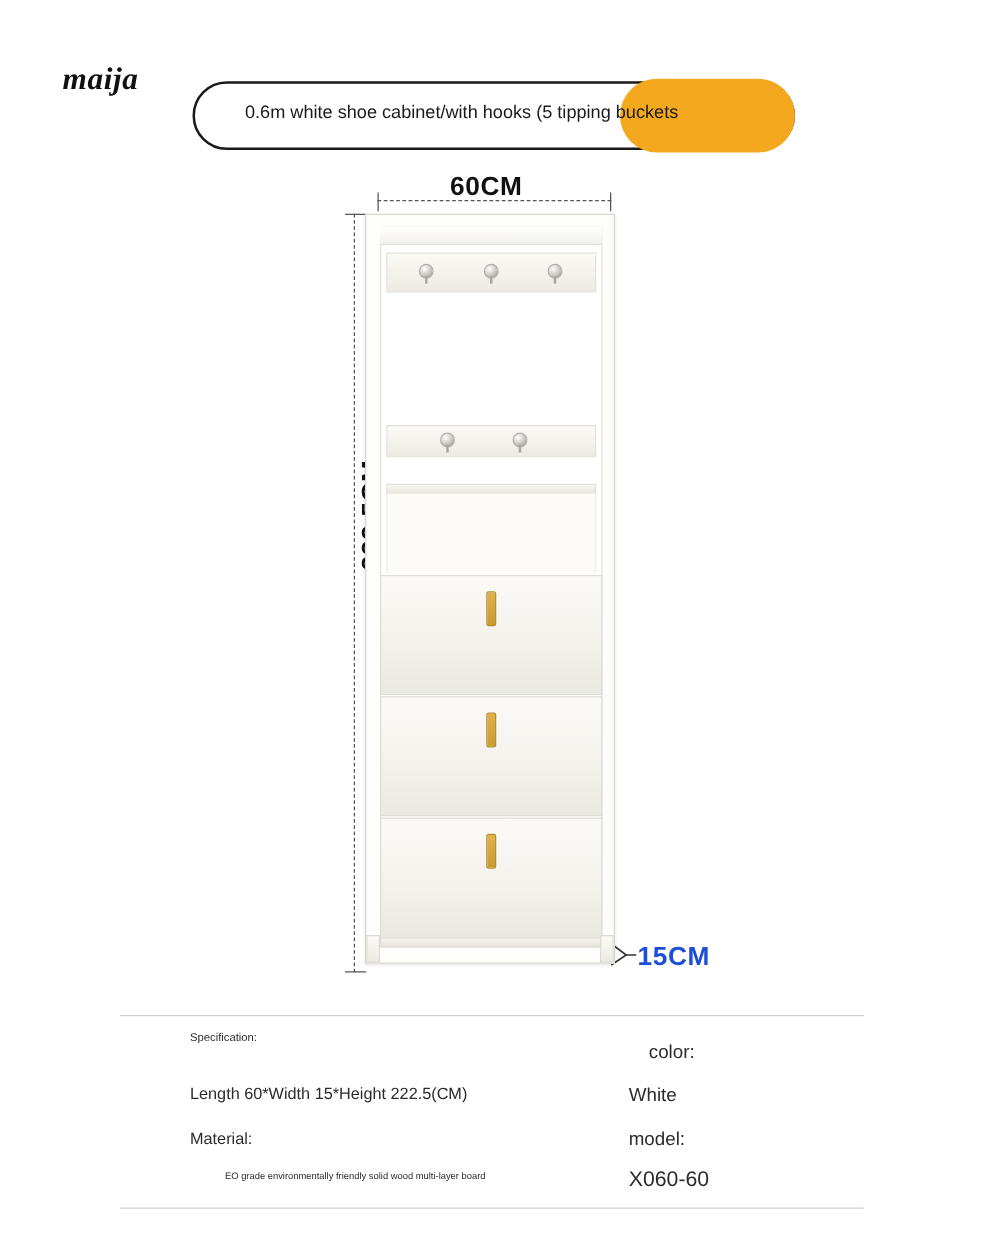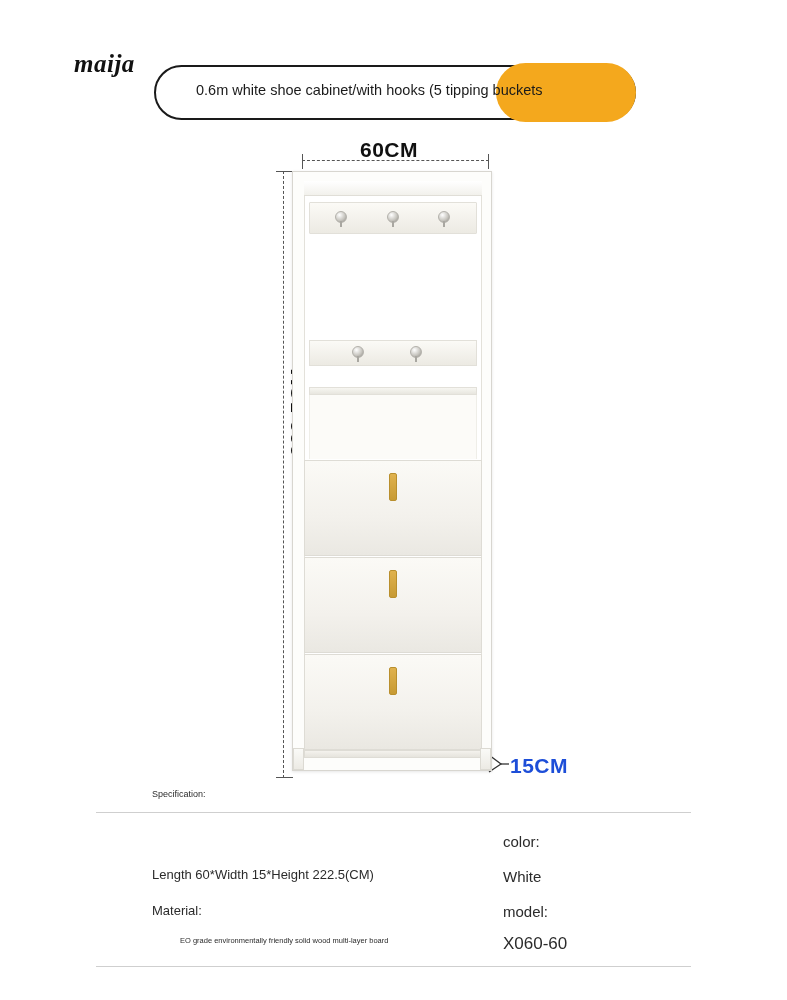--- a/index.html
+++ b/index.html
@@ -10,21 +10,21 @@
     background: #ffffff;
     font-family: "Liberation Sans", sans-serif;
     color: #1a1a1a;
     position: relative;
     overflow: hidden;
   }
 
   
   .brand {
     position: absolute;
-    left: 74px;
+    left: 50px;
     top: 50px;
     font-family: "Liberation Serif", serif;
     font-weight: bold;
     font-style: italic;
     font-size: 25px;
     letter-spacing: 0.5px;
     color: #111;
   }
   .title-pill {
     position: absolute;
@@ -277,26 +277,26 @@
     width: 595px;
     height: 1px;
     background: #cfcfcf;
   }
   .rule.top { top: 812px; }
   .rule.bottom { top: 966px; }
 
   .spec-left { position: absolute; left: 152px; }
   .spec-right { position: absolute; left: 503px; }
 
-  .lbl-spec { top: 789px; font-size: 9px; color: #2b2b2b; }
+  .lbl-spec { top: 825px; font-size: 9px; color: #2b2b2b; }
   .val-size { top: 867px; font-size: 13px; color: #2b2b2b; }
   .lbl-material { top: 903px; font-size: 13px; color: #2b2b2b; }
   .val-material { top: 936px; font-size: 7.5px; color: #2b2b2b; padding-left: 28px; }
 
-  .lbl-color { top: 833px; font-size: 15px; color: #2b2b2b; }
+  .lbl-color { top: 833px; font-size: 15px; color: #2b2b2b; margin-left: 16px; }
   .val-color { top: 868px; font-size: 15px; color: #2b2b2b; }
   .lbl-model { top: 903px; font-size: 15px; color: #2b2b2b; }
   .val-model { top: 934px; font-size: 17px; color: #2b2b2b; text-align: right; }
 </style>
 </head>
 <body>
 
 <div class="brand">maija</div>
 <div class="pill-dot"></div>
 <div class="title-pill"></div>

